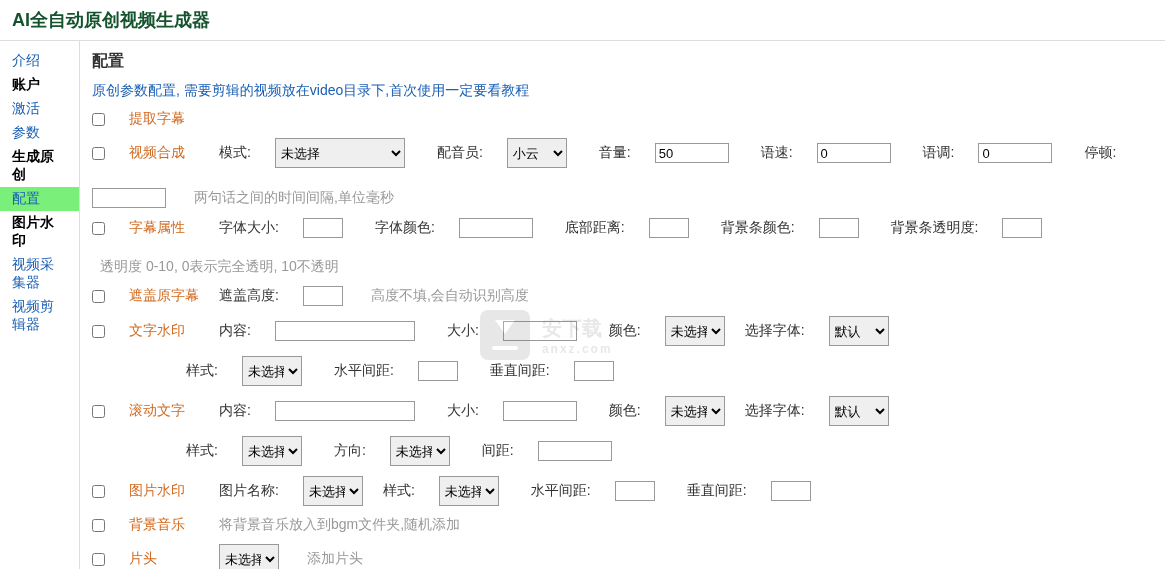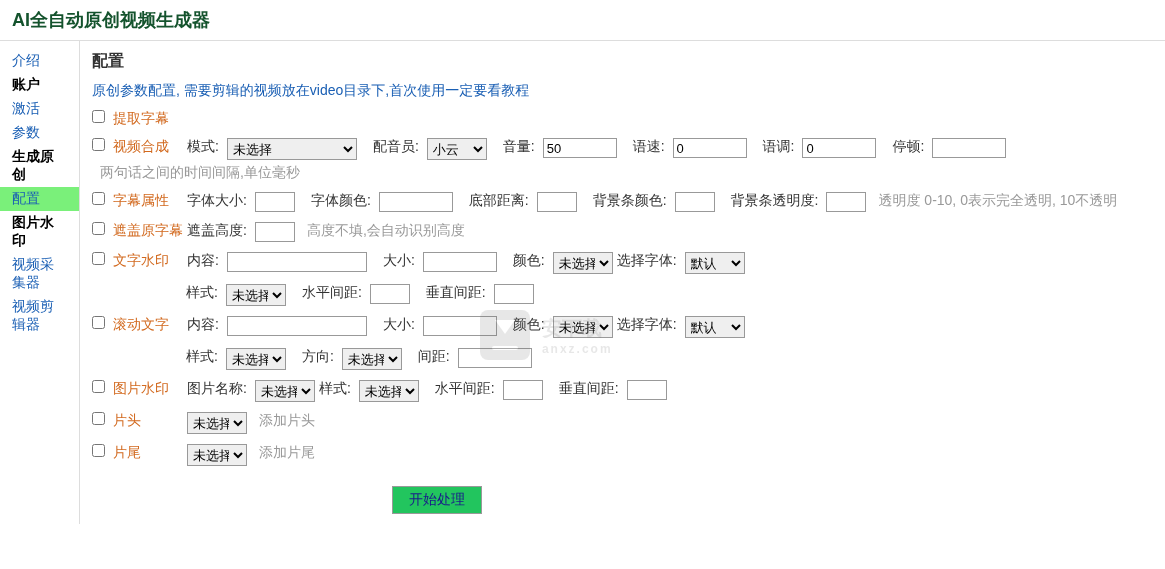--- a/index.html
+++ b/index.html
@@ -7,29 +7,29 @@
     .header { padding: 8px 12px; border-bottom: 1px solid #ddd; }
     .header h1 { font-size: 18px; color: #14532d; font-weight: bold; }
     .container { display: flex; }
     .sidebar { width: 80px; border-right: 1px solid #ddd; padding: 8px 0; }
     .sidebar-item { padding: 3px 12px; cursor: pointer; color: #1a5fb4; }
     .sidebar-heading { padding: 3px 12px; font-weight: bold; color: #000; }
     .sidebar-item.active { background: #7af07a; color: #1a5fb4; }
     .main { flex: 1; padding: 10px 12px; }
     .main h2 { font-size: 16px; font-weight: bold; margin-bottom: 10px; }
     .subtitle { color: #1a5fb4; margin-bottom: 10px; font-size: 14px; }
-    .row { display: flex; align-items: flex-start; margin-bottom: 10px; flex-wrap: wrap; gap: 4px; }
+    .row { display: flex; align-items: center; margin-bottom: 10px; flex-wrap: wrap; gap: 20px; }
     .row-indent { padding-left: 94px; }
     .checkbox { margin-right: 4px; }
     .field-label { margin-right: 4px; }
     .orange { color: #d2691e; width: 70px; display: inline-block; }
     .hint { color: #999; margin-left: 8px; }
     .link { color: #1a5fb4; text-decoration: underline; cursor: pointer; margin-left: 20px; }
     input[type="text"] { border: 1px solid #999; padding: 1px 3px; font-size: 13px; height: 20px; }
-    select { border: 1px solid #999; padding: 1px; font-size: 13px; height: 22px; background: #efefef; }
+    select { border: 1px solid #999; padding: 1px; font-size: 13px; height: 30px; background: #efefef; }
     .w40 { width: 40px; }
     .w50 { width: 74px; }
     .w60 { width: 60px; }
     .w130 { width: 130px; }
     .w140 { width: 140px; }
     .gap { margin-left: 12px; }
     .submit-btn { padding: 4px 16px; border: 1px solid #999; background: #22c55e; cursor: pointer; font-size: 14px; color: #1a1a8a; }
     .submit-row { padding-left: 300px; margin-top: 20px; }
     .watermark { position: absolute; top: 270px; left: 480px; opacity: 0.15; pointer-events: none; margin-top: 40px; }
     .wm-icon { width: 50px; height: 50px; background: #666; border-radius: 8px; display: inline-block; vertical-align: middle; position: relative; }
@@ -157,20 +157,25 @@
       <span class="field-label">图片名称:</span>
       <select class="w60"><option>未选择</option></select>
       <span class="field-label">样式:</span>
       <select class="w60"><option>未选择</option></select>
       <span class="field-label gap">水平间距:</span>
       <input type="text" class="w40" style="">
       <span class="field-label gap">垂直间距:</span>
       <input type="text" class="w40" style="">
     </div>
 
+    <div class="row">
+      <input type="checkbox" class="checkbox" style="">
+      <span class="orange">背景音乐</span>
+      <span class="hint" style="margin-left:0">将背景音乐放入到bgm文件夹,随机添加</span>
+    </div>
 
     <div class="row">
       <input type="checkbox" class="checkbox" style="">
       <span class="orange">片头</span>
       <select class="w60"><option>未选择</option></select>
       <span class="hint">添加片头</span>
     </div>
     <div class="row">
       <input type="checkbox" class="checkbox" style="">
       <span class="orange">片尾</span>

